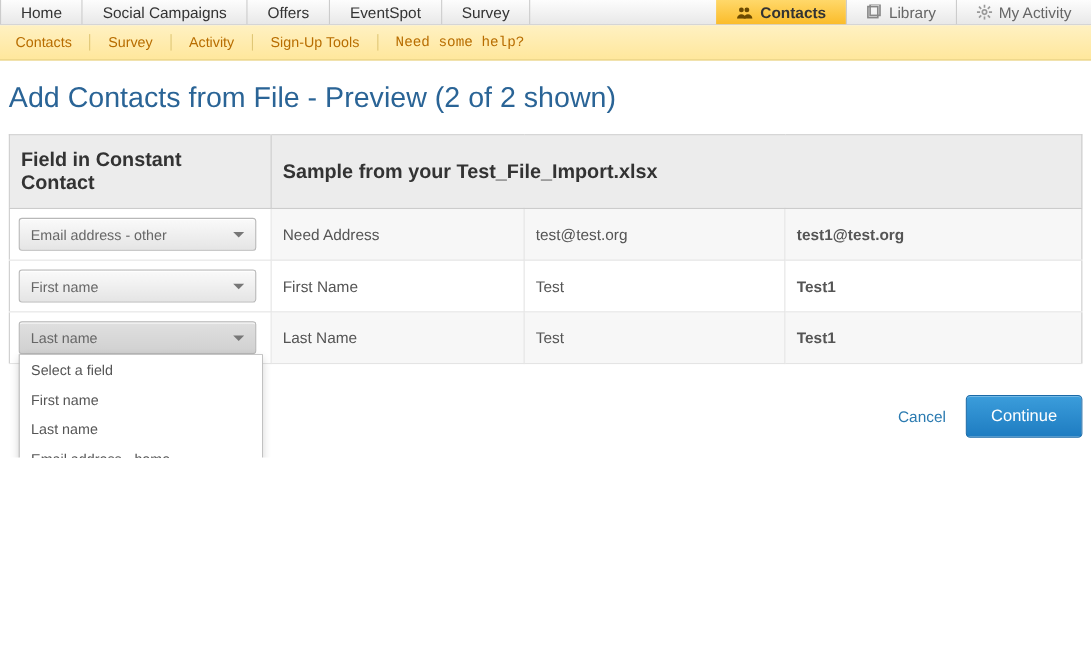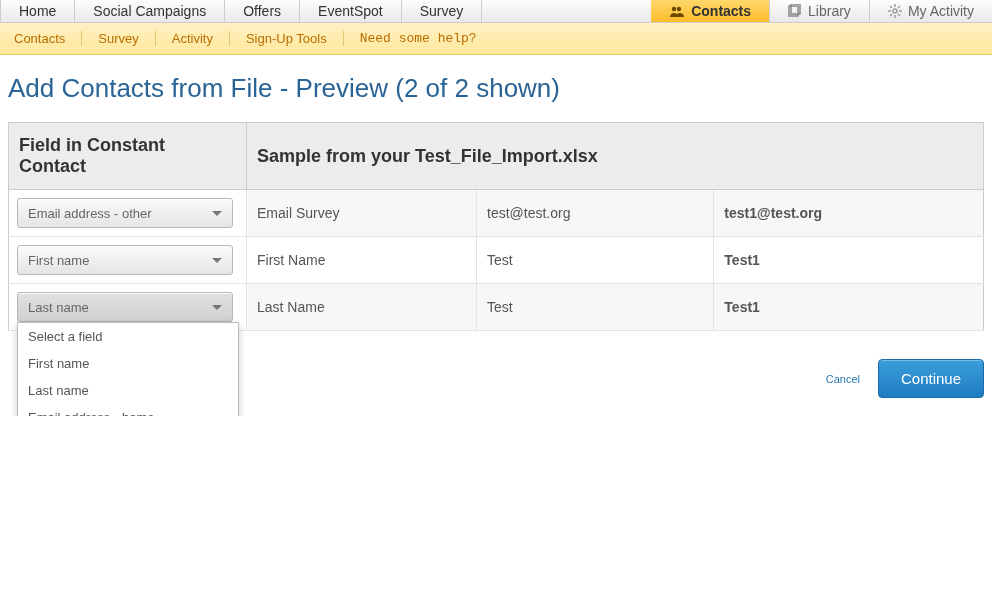--- a/index.html
+++ b/index.html
@@ -41,21 +41,21 @@
   .dropdown .caret { width:0; height:0; border-left:5px solid transparent; border-right:5px solid transparent; border-top:5px solid #777; }
   .dropdown.open { background:linear-gradient(#e0e0e0,#d0d0d0); }
   
   
   .dropdown-wrap { position:relative; }
   .dropdown-menu { position:absolute; top:30px; left:0; width:222px; background:#fff; border:1px solid #bbb; box-shadow:0 3px 8px rgba(0,0,0,0.2); max-height:260px; overflow-y:scroll; z-index:10; }
   .dropdown-menu .item { padding:6px 10px; font-size:13px; color:#555; cursor:pointer; }
   
   
   .actions { display:flex; justify-content:flex-end; gap:18px; align-items:center; margin-top:28px; }
-  .btn-cancel { color:#2a7ab0; font-size:11px; cursor:pointer; }
+  .btn-cancel { color:#2a7ab0; font-size:14px; cursor:pointer; }
   .btn-primary { background:linear-gradient(#3b9ddb,#1e7cc1); color:#fff; border:1px solid #1a6aa8; border-radius:4px; padding:10px 22px; font-size:15px; cursor:pointer; box-shadow:inset 0 1px 0 rgba(255,255,255,0.3); }
   
   
   .dropdown-menu::-webkit-scrollbar { width:16px; }
   .dropdown-menu::-webkit-scrollbar-track { background:#f0f0f0; border-left:1px solid #ddd; }
   .dropdown-menu::-webkit-scrollbar-thumb { background:#c4c4c4; border:3px solid #f0f0f0; border-radius:8px; }
 </style>
 </head>
 <body>
 
@@ -127,21 +127,21 @@
     <tbody id="tbody">
     <tr>
           <td class="col1">
             <div class="dropdown-wrap">
               <div class="dropdown">
                 <span>Email address - other</span>
                 <span class="caret"></span>
               </div>
             </div>
           </td>
-          <td class="labelcol">Email Survey</td>
+          <td class="labelcol">Need Address</td>
           <td class="sampcol">test@test.org</td>
           <td class="sampcol">test1@test.org</td>
         </tr>
         <tr>
           <td class="col1">
             <div class="dropdown-wrap">
               <div class="dropdown">
                 <span>First name</span>
                 <span class="caret"></span>
               </div>

